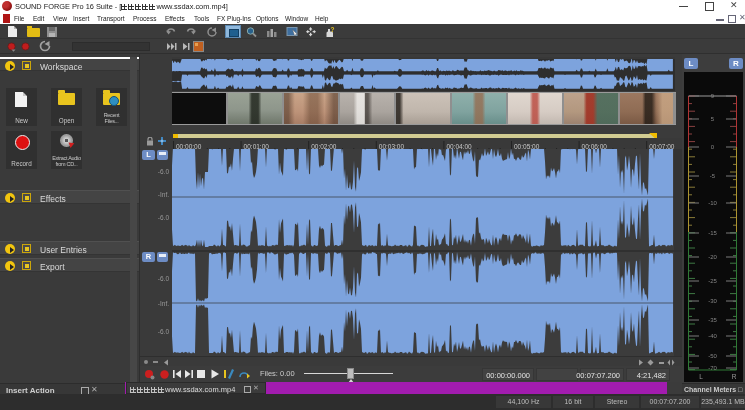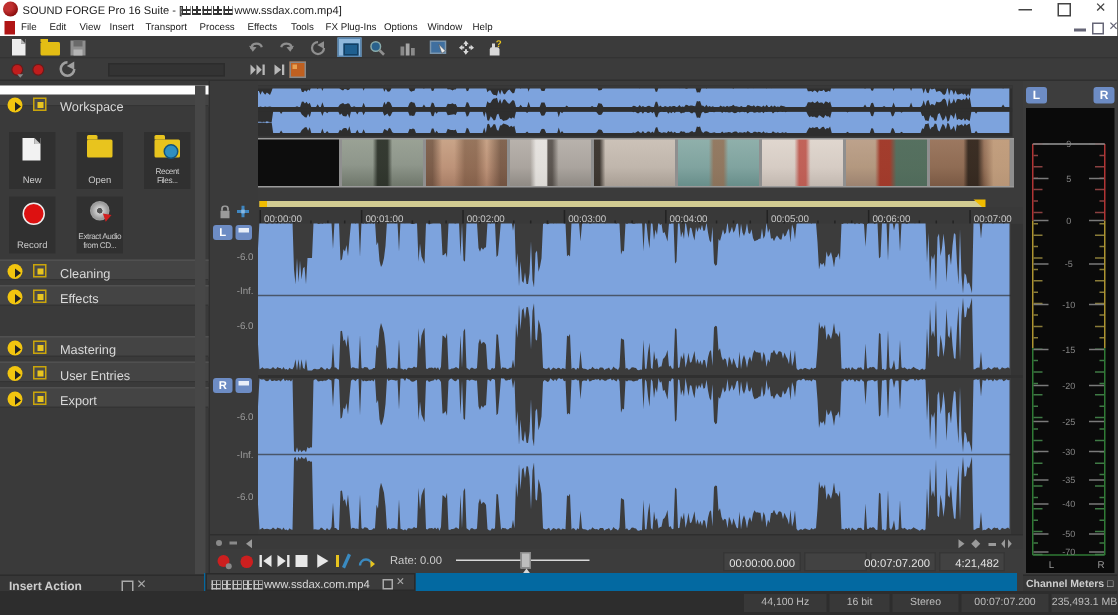--- a/index.html
+++ b/index.html
@@ -104,55 +104,37 @@
     </svg>
     <svg style="position:absolute;left:182px;top:42px" width="9" height="9" viewBox="0 0 9 9">
       <path d="M1 1 L5.5 4.5 L1 8 Z" fill="#b8b8b8"></path>
       <rect x="6" y="1" width="1.5" height="7" fill="#b8b8b8"></rect>
     </svg>
     <div style="position:absolute;left:193px;top:41px;width:9px;height:9px;background:#c06020;border:1px solid #888">
       <div style="position:absolute;left:1px;top:1px;width:3px;height:3px;background:#e8a050"></div>
     </div>
 
 <div class="ab" style="left:0;top:54px;width:140px;height:340px;background:#3a3a3a;border-right:1px solid #2e2e2e;box-sizing:border-box">
-<div style="position:absolute;left:0px;top:3px;width:139px;height:14px;background:#444444;border-top:6px solid #ffffff;border-bottom:1px solid #343434;box-sizing:border-box">
+<div style="position:absolute;left:0px;top:3px;width:139px;height:14px;background:#444444;border-top:2px solid #ffffff;border-bottom:1px solid #343434;box-sizing:border-box">
         <div style="position:absolute;left:5px;top:1.5px;width:10px;height:10px;border-radius:50%;background:#f2c50f">
           <div style="position:absolute;left:4.5px;top:3px;width:0;height:0;border-top:3px solid transparent;border-bottom:3px solid transparent;border-left:4px solid #222"></div>
         </div>
         <div style="position:absolute;left:22px;top:2px;width:9px;height:9px;border:1px solid #caa50a;background:#4a4a4a;box-sizing:border-box">
           <div style="position:absolute;left:1.5px;top:1.5px;width:4px;height:4px;background:#e8c520"></div>
         </div>
         <div style="position:absolute;left:40px;top:2.5px;font-size:8.5px;color:#d9d9d9">Workspace</div>
-      </div>
-      <div style="position:absolute;left:0px;top:119px;width:139px;height:14px;background:#444444;border-top:1px solid #505050;border-bottom:1px solid #343434;box-sizing:border-box">
-        <div style="position:absolute;left:5px;top:1.5px;width:10px;height:10px;border-radius:50%;background:#f2c50f">
-          <div style="position:absolute;left:4.5px;top:3px;width:0;height:0;border-top:3px solid transparent;border-bottom:3px solid transparent;border-left:4px solid #222"></div>
-        </div>
-        <div style="position:absolute;left:22px;top:2px;width:9px;height:9px;border:1px solid #caa50a;background:#4a4a4a;box-sizing:border-box">
-          <div style="position:absolute;left:1.5px;top:1.5px;width:4px;height:4px;background:#e8c520"></div>
-        </div>
-        <div style="position:absolute;left:40px;top:2.5px;font-size:8.5px;color:#d9d9d9">Cleaning</div>
       </div>
       <div style="position:absolute;left:0px;top:136px;width:139px;height:14px;background:#444444;border-top:1px solid #505050;border-bottom:1px solid #343434;box-sizing:border-box">
         <div style="position:absolute;left:5px;top:1.5px;width:10px;height:10px;border-radius:50%;background:#f2c50f">
           <div style="position:absolute;left:4.5px;top:3px;width:0;height:0;border-top:3px solid transparent;border-bottom:3px solid transparent;border-left:4px solid #222"></div>
         </div>
         <div style="position:absolute;left:22px;top:2px;width:9px;height:9px;border:1px solid #caa50a;background:#4a4a4a;box-sizing:border-box">
           <div style="position:absolute;left:1.5px;top:1.5px;width:4px;height:4px;background:#e8c520"></div>
         </div>
         <div style="position:absolute;left:40px;top:2.5px;font-size:8.5px;color:#d9d9d9">Effects</div>
-      </div>
-      <div style="position:absolute;left:0px;top:170px;width:139px;height:14px;background:#444444;border-top:1px solid #505050;border-bottom:1px solid #343434;box-sizing:border-box">
-        <div style="position:absolute;left:5px;top:1.5px;width:10px;height:10px;border-radius:50%;background:#f2c50f">
-          <div style="position:absolute;left:4.5px;top:3px;width:0;height:0;border-top:3px solid transparent;border-bottom:3px solid transparent;border-left:4px solid #222"></div>
-        </div>
-        <div style="position:absolute;left:22px;top:2px;width:9px;height:9px;border:1px solid #caa50a;background:#4a4a4a;box-sizing:border-box">
-          <div style="position:absolute;left:1.5px;top:1.5px;width:4px;height:4px;background:#e8c520"></div>
-        </div>
-        <div style="position:absolute;left:40px;top:2.5px;font-size:8.5px;color:#d9d9d9">Mastering</div>
       </div>
       <div style="position:absolute;left:0px;top:204px;width:139px;height:14px;background:#444444;border-top:1px solid #505050;border-bottom:1px solid #343434;box-sizing:border-box">
         <div style="position:absolute;left:5px;top:1.5px;width:10px;height:10px;border-radius:50%;background:#f2c50f">
           <div style="position:absolute;left:4.5px;top:3px;width:0;height:0;border-top:3px solid transparent;border-bottom:3px solid transparent;border-left:4px solid #222"></div>
         </div>
         <div style="position:absolute;left:22px;top:2px;width:9px;height:9px;border:1px solid #caa50a;background:#4a4a4a;box-sizing:border-box">
           <div style="position:absolute;left:1.5px;top:1.5px;width:4px;height:4px;background:#e8c520"></div>
         </div>
         <div style="position:absolute;left:40px;top:2.5px;font-size:8.5px;color:#d9d9d9">Export</div>
       </div>
@@ -360,36 +342,36 @@
       <path d="M1.5 0.5 L9 5 L1.5 9.5 Z" fill="#e8e8e8"></path>
     </svg>
     <svg style="position:absolute;left:223px;top:368px" width="12" height="12" viewBox="0 0 12 12">
       <rect x="1" y="2" width="2" height="8" fill="#e8c41e"></rect>
       <path d="M5 10 L9 1 L11 2 L7 11 Z" fill="#3a8ac0"></path>
     </svg>
     <svg style="position:absolute;left:238px;top:368px" width="12" height="12" viewBox="0 0 12 12">
       <path d="M2 9 A4 4 0 1 1 10 9" fill="none" stroke="#3a8ac0" stroke-width="1.6"></path>
       <path d="M9 10.5 L12 8 L9 5.5 Z" fill="#e8c41e"></path>
     </svg>
-    <div style="position:absolute;left:260px;top:369px;font-size:7.5px;color:#cccccc">Rate: 0.00</div>
+    <div style="position:absolute;left:260px;top:369px;font-size:7.5px;color:#cccccc">Files: 0.00</div>
     <div style="position:absolute;left:304px;top:373px;width:89px;height:1px;background:#d8d8d8"></div>
     <div style="position:absolute;left:347px;top:368px;width:7px;height:11px;background:#bdbdbd;border:1px solid #8a8a8a;box-sizing:border-box"></div>
     <div style="position:absolute;left:348px;top:379px;width:0;height:0;border-left:3px solid transparent;border-right:3px solid transparent;border-bottom:4px solid #d8d8d8"></div>
     <div style="position:absolute;left:482px;top:368px;width:52px;height:13px;background:#424242;border:1px solid #363636;box-sizing:border-box">
       <div style="position:absolute;right:3px;top:2px;font-size:7.5px;color:#e2e2e2">00:00:00.000</div>
     </div>
     <div style="position:absolute;left:536px;top:368px;width:42px;height:13px;background:#424242;border:1px solid #363636;box-sizing:border-box"></div>
     <div style="position:absolute;left:580px;top:368px;width:44px;height:13px;background:#424242;border:1px solid #363636;box-sizing:border-box">
       <div style="position:absolute;right:3px;top:2px;font-size:7.5px;color:#e2e2e2">00:07:07.200</div>
     </div>
     <div style="position:absolute;left:626px;top:368px;width:44px;height:13px;background:#424242;border:1px solid #363636;box-sizing:border-box">
       <div style="position:absolute;right:3px;top:2px;font-size:7.5px;color:#e2e2e2">4:21,482</div>
     </div>
 
-<div class="ab" style="left:136px;top:382px;width:542px;height:12px;background:#0369a1">
+<div class="ab" style="left:125px;top:382px;width:542px;height:12px;background:#a21caf">
  <div class="ab" style="left:1px;top:0px;width:140px;height:12px;background:#3b3b3b;border:1px solid #2a2a2a;box-sizing:border-box">
   <div class="ab" style="left:3px;top:1.5px;font-size:7.5px;color:#d9d9d9;white-space:nowrap"><span style="display:inline-block;width:6px;height:6px;margin-right:1px;vertical-align:-1px;background:repeating-linear-gradient(0deg,#c2c2c2 0 1px,transparent 1px 3px),repeating-linear-gradient(90deg,#c2c2c2 0 1px,transparent 1px 3px)"></span><span style="display:inline-block;width:6px;height:6px;margin-right:1px;vertical-align:-1px;background:repeating-linear-gradient(0deg,#c2c2c2 0 1px,transparent 1px 3px),repeating-linear-gradient(90deg,#c2c2c2 0 1px,transparent 1px 3px)"></span><span style="display:inline-block;width:6px;height:6px;margin-right:1px;vertical-align:-1px;background:repeating-linear-gradient(0deg,#c2c2c2 0 1px,transparent 1px 3px),repeating-linear-gradient(90deg,#c2c2c2 0 1px,transparent 1px 3px)"></span><span style="display:inline-block;width:6px;height:6px;margin-right:1px;vertical-align:-1px;background:repeating-linear-gradient(0deg,#c2c2c2 0 1px,transparent 1px 3px),repeating-linear-gradient(90deg,#c2c2c2 0 1px,transparent 1px 3px)"></span><span style="display:inline-block;width:6px;height:6px;margin-right:1px;vertical-align:-1px;background:repeating-linear-gradient(0deg,#c2c2c2 0 1px,transparent 1px 3px),repeating-linear-gradient(90deg,#c2c2c2 0 1px,transparent 1px 3px)"></span>www.ssdax.com.mp4</div>
   <div class="ab" style="left:117px;top:2.5px;width:5px;height:5px;border:1px solid #aaa"></div>
   <div class="ab" style="left:126px;top:0.5px;font-size:7px;color:#aaa">✕</div>
  </div>
 </div>
 
 <div class="ab" style="left:682px;top:54px;width:63px;height:340px;background:#3d3d3d">
  <div class="ab" style="left:2px;top:4px;width:14px;height:11px;background:#6d8cc4;border-radius:2px;font-size:8px;font-weight:bold;color:#fff;text-align:center;line-height:11px">L</div>
  <div class="ab" style="left:47px;top:4px;width:14px;height:11px;background:#6d8cc4;border-radius:2px;font-size:8px;font-weight:bold;color:#fff;text-align:center;line-height:11px">R</div>

